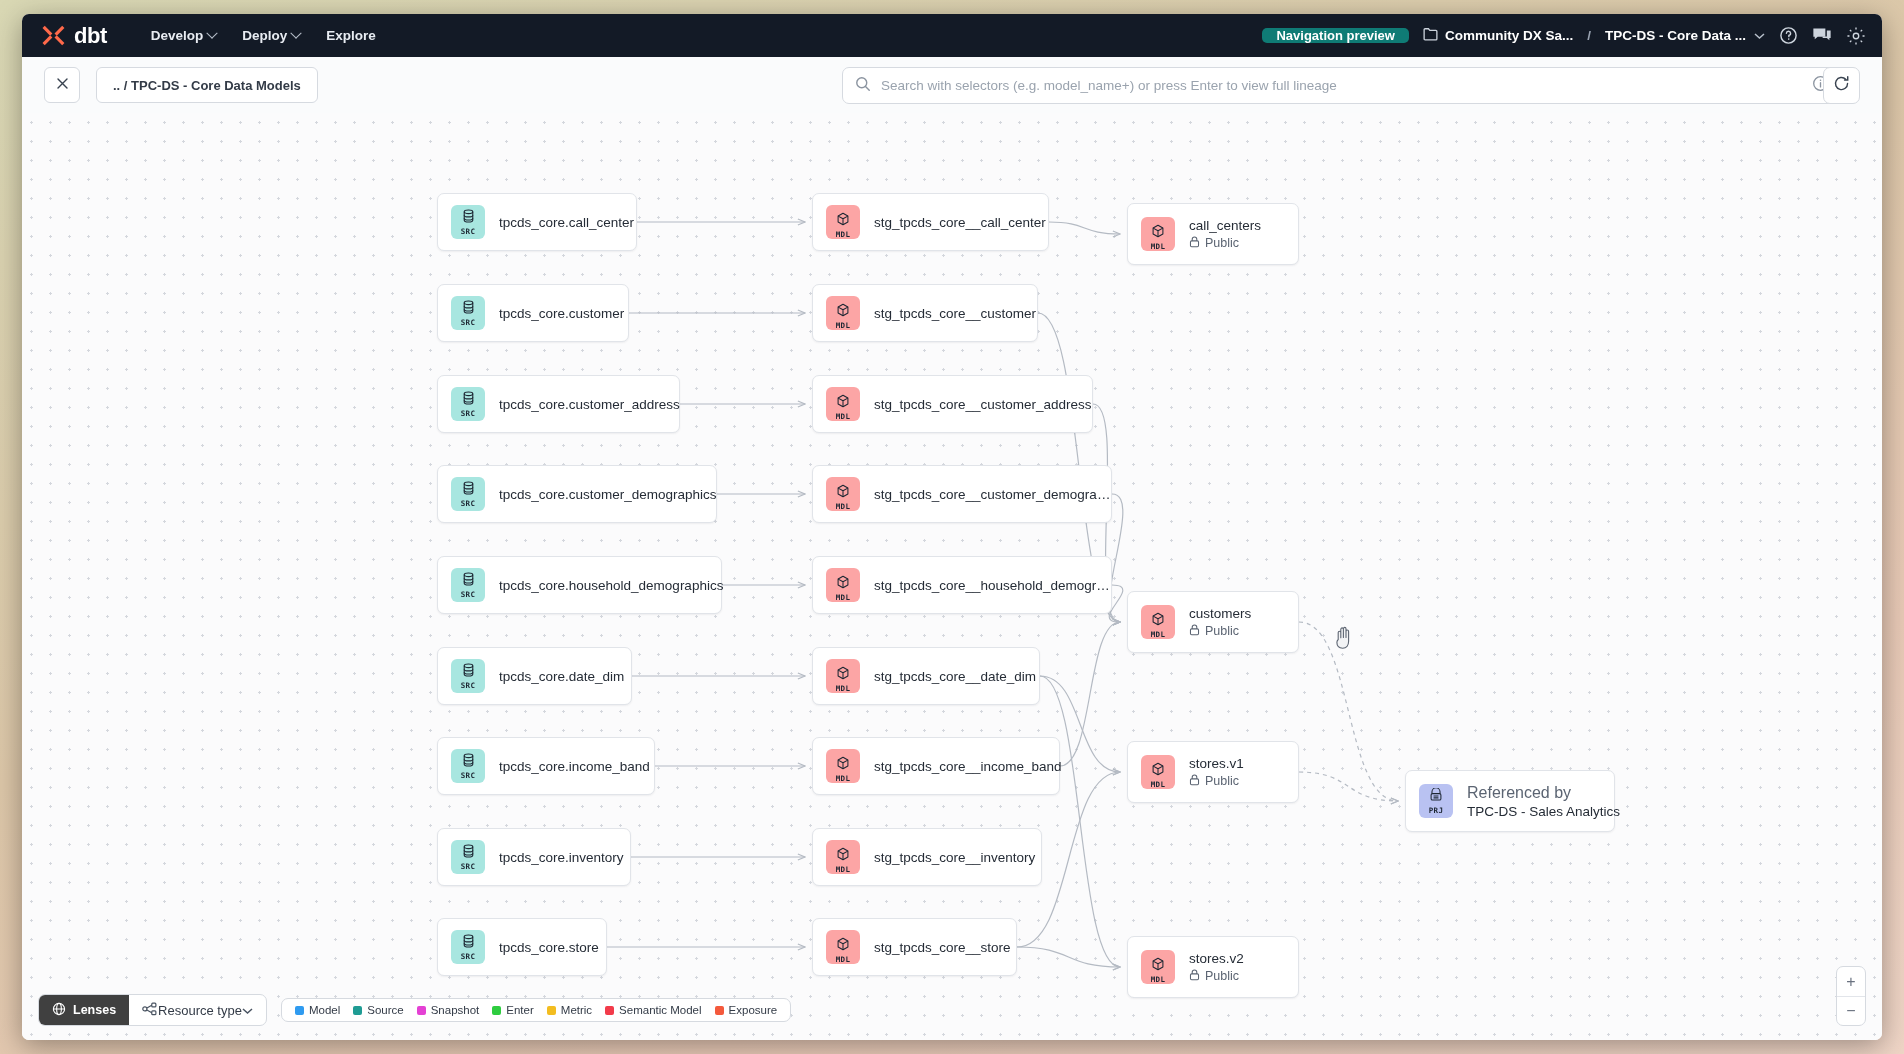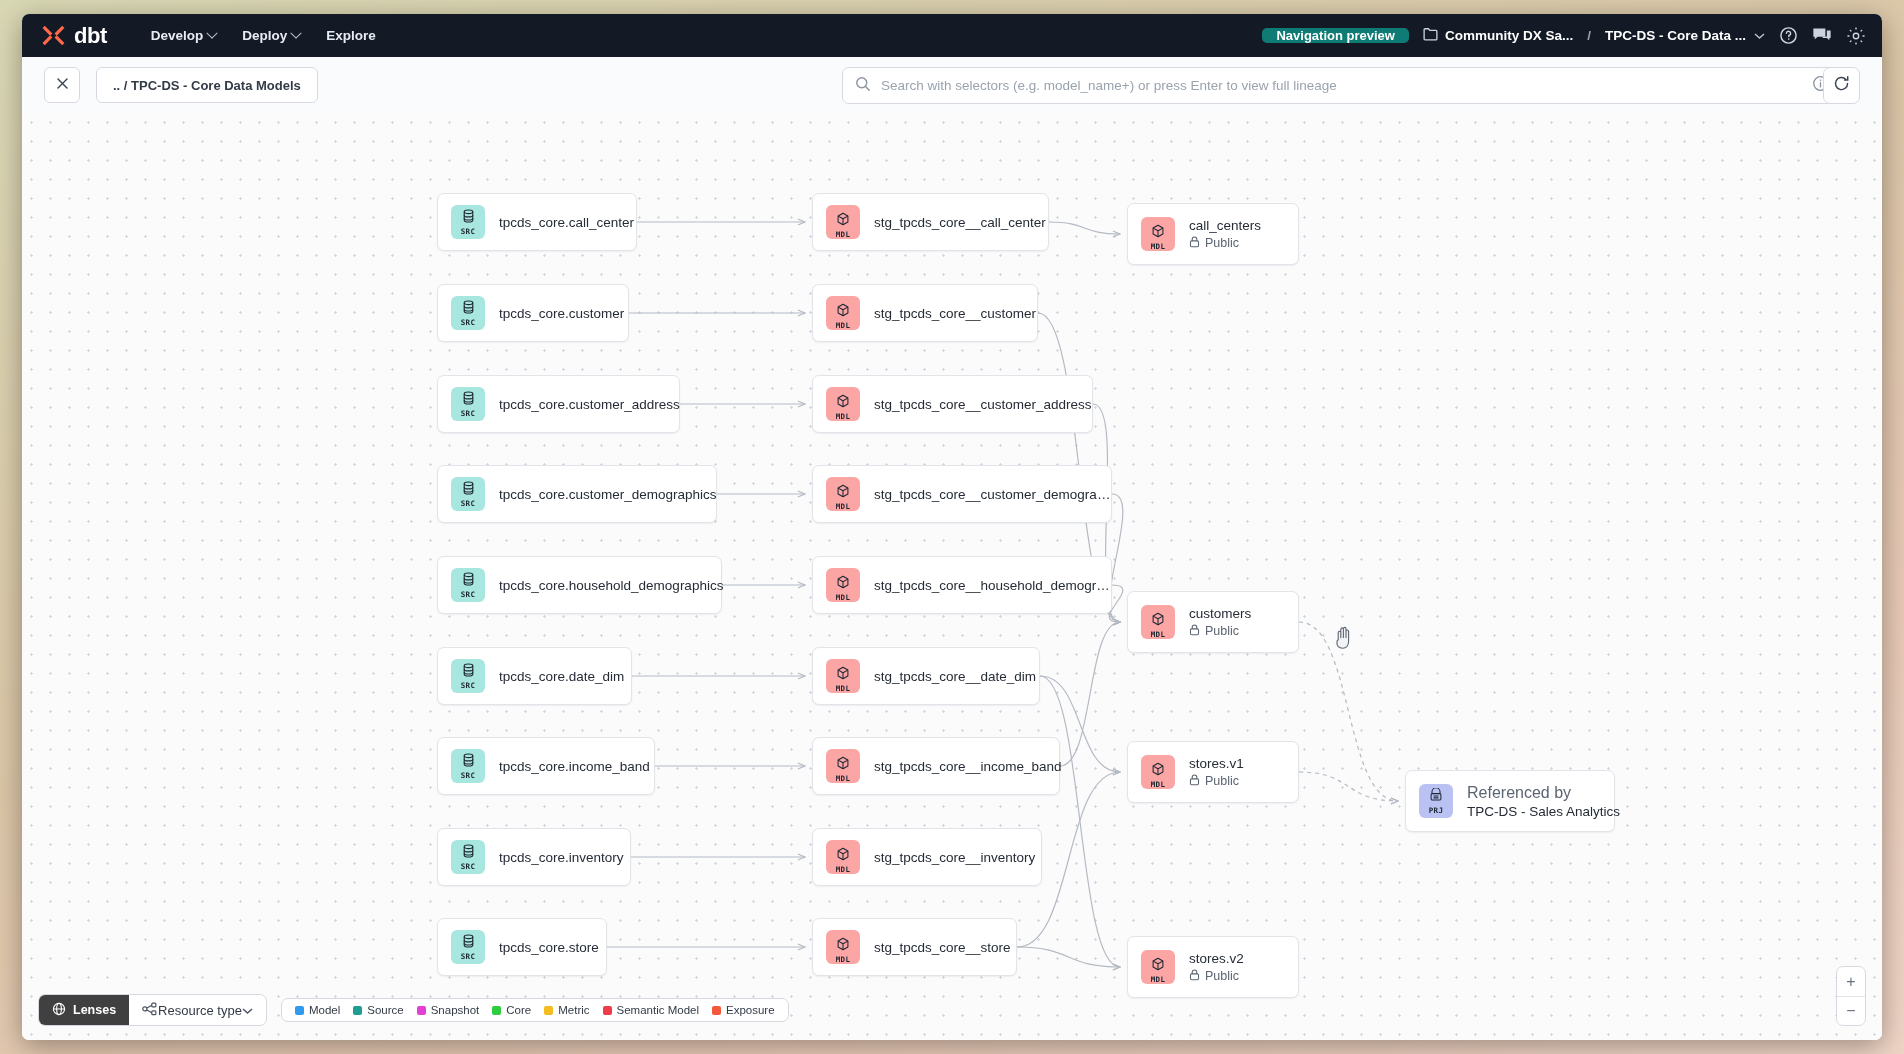--- a/index.html
+++ b/index.html
@@ -663,21 +663,21 @@
           <div class="legend-item">
             <span class="swatch" style="background:#1f9c94"></span>
             <span>Source</span>
           </div>
           <div class="legend-item">
             <span class="swatch" style="background:#e441d4"></span>
             <span>Snapshot</span>
           </div>
           <div class="legend-item">
             <span class="swatch" style="background:#2ecc3f"></span>
-            <span>Core</span>
+            <span>Enter</span>
           </div>
           <div class="legend-item">
             <span class="swatch" style="background:#f3bd20"></span>
             <span>Metric</span>
           </div>
           <div class="legend-item">
             <span class="swatch" style="background:#f23b4a"></span>
             <span>Semantic Model</span>
           </div>
           <div class="legend-item">

